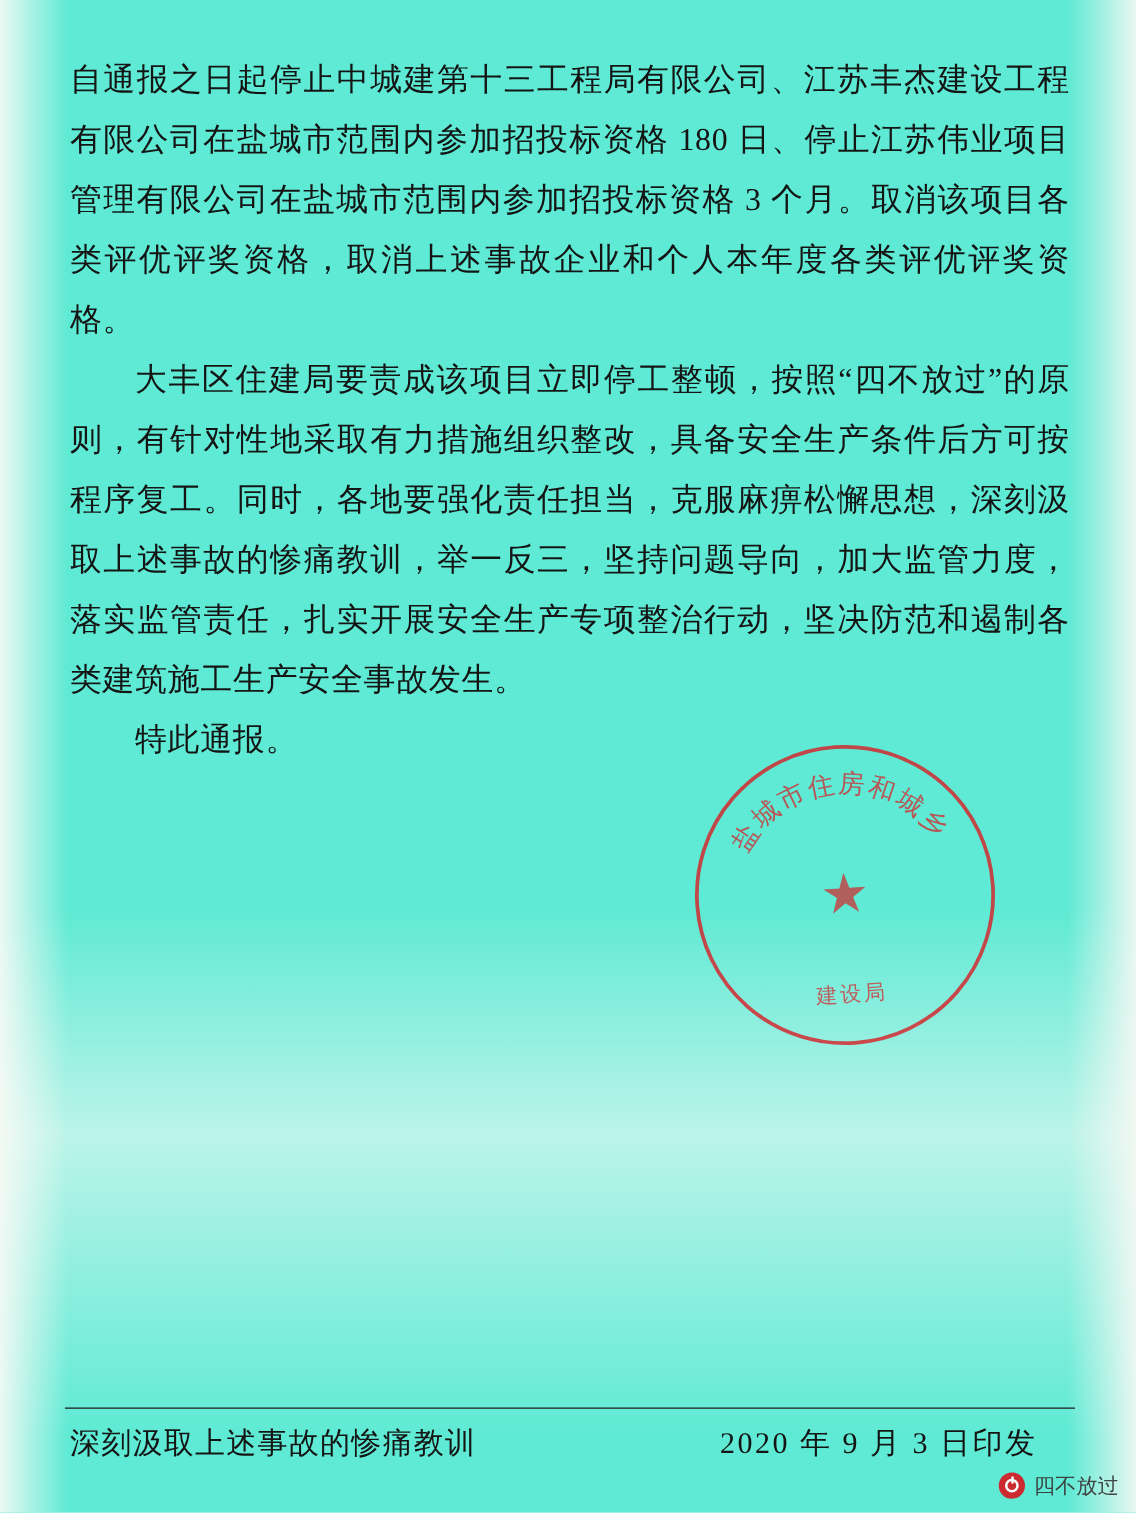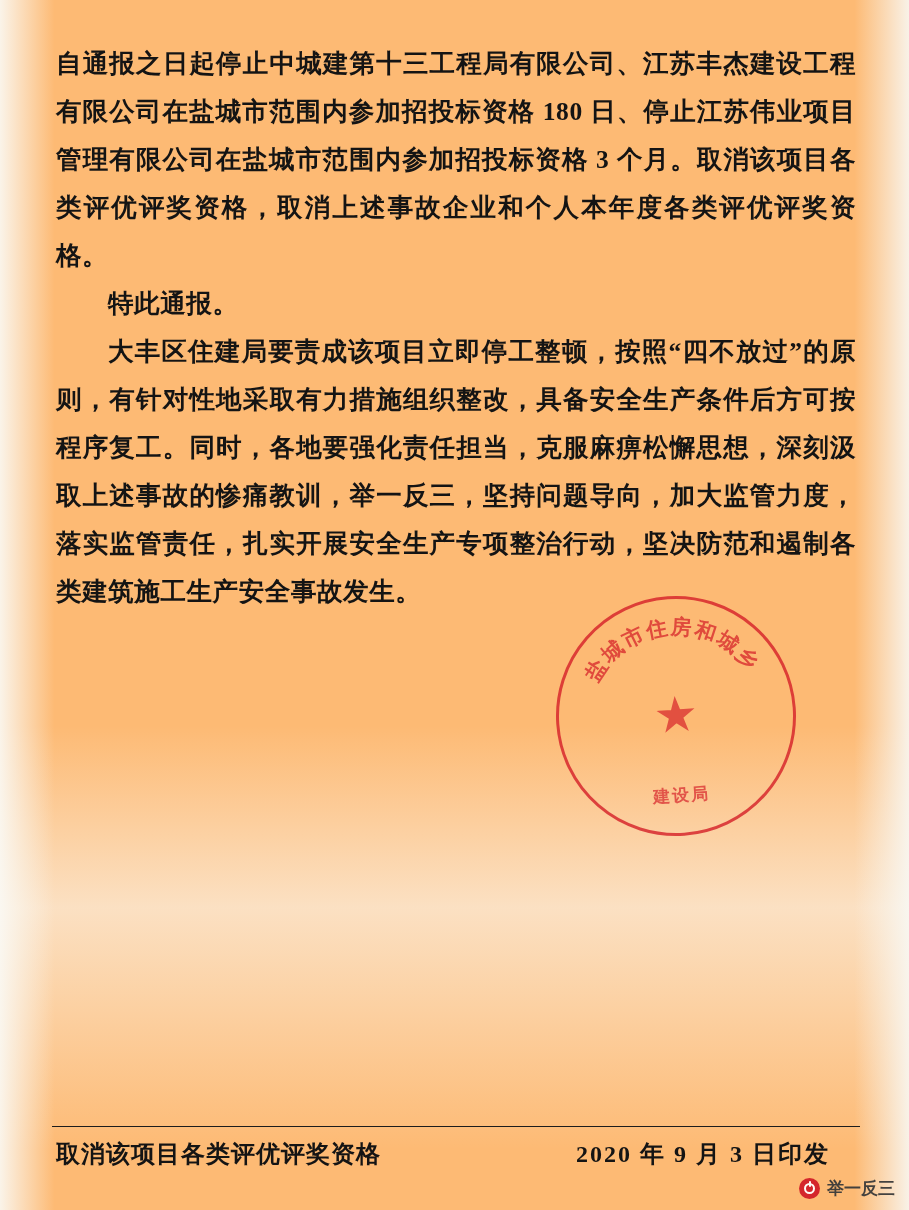--- a/index.html
+++ b/index.html
@@ -11,22 +11,21 @@
     height: 1210px;
     background: #ffffff;
     font-family: "Liberation Serif", "DejaVu Serif", serif;
     color: #1a1a1a;
     position: relative;
     overflow: hidden;
   }
   .page {
     position: absolute;
     inset: 0;
-    background: #fdba74;
-    font-weight: bold;
+    background: #5eead4;
   }
   
   .scan-tint {
     position: absolute;
     inset: 0;
     background:
       linear-gradient(90deg, rgba(250,250,246,0.9) 0%, rgba(255,255,255,0) 6%, rgba(255,255,255,0) 94%, rgba(248,248,244,0.9) 100%),
       linear-gradient(180deg, rgba(255,255,255,0) 60%, rgba(250,250,247,0.6) 75%, rgba(255,255,255,0) 95%);
     pointer-events: none;
   }
@@ -186,22 +185,22 @@
 </style>
 </head>
 <body>
 
 <div class="page">
 
   <div class="scan-tint"></div>
 
   <div class="body-text">
     <p class="para">自通报之日起停止中城建第十三工程局有限公司、江苏丰杰建设工程有限公司在盐城市范围内参加招投标资格 180 日、停止江苏伟业项目管理有限公司在盐城市范围内参加招投标资格 3 个月。取消该项目各类评优评奖资格，取消上述事故企业和个人本年度各类评优评奖资格。</p>
+    <p class="para indent">大丰区住建局要责成该项目立即停工整顿，按照“四不放过”的原则，有针对性地采取有力措施组织整改，具备安全生产条件后方可按程序复工。同时，各地要强化责任担当，克服麻痹松懈思想，深刻汲取上述事故的惨痛教训，举一反三，坚持问题导向，加大监管力度，落实监管责任，扎实开展安全生产专项整治行动，坚决防范和遏制各类建筑施工生产安全事故发生。</p>
     <p class="para indent">特此通报。</p>
-    <p class="para indent">大丰区住建局要责成该项目立即停工整顿，按照“四不放过”的原则，有针对性地采取有力措施组织整改，具备安全生产条件后方可按程序复工。同时，各地要强化责任担当，克服麻痹松懈思想，深刻汲取上述事故的惨痛教训，举一反三，坚持问题导向，加大监管力度，落实监管责任，扎实开展安全生产专项整治行动，坚决防范和遏制各类建筑施工生产安全事故发生。</p>
   </div>
 
   <div class="seal">
     <div class="seal-inner"></div>
     <svg class="seal-arc-text" viewBox="0 0 234 234">
       <defs>
         <path id="arcTop" d="M 28 124 A 89 89 0 0 1 206 124"></path>
       </defs>
       <text text-anchor="middle">
         <textPath href="#arcTop" startOffset="50%">盐城市住房和城乡</textPath>
@@ -210,22 +209,22 @@
     <div class="seal-star">★</div>
     <div class="seal-bottom-text">建设局</div>
   </div>
 
   <div class="signature-block">
   </div>
 
   <div class="footer-rule"></div>
 
   <div class="footer-row">
-    <div class="footer-left">取消该项目各类评优评奖资格</div>
+    <div class="footer-left">深刻汲取上述事故的惨痛教训</div>
     <div class="footer-right">2020 年 9 月 3 日印发</div>
   </div>
 
   <div class="watermark">
     <span class="wm-badge"></span>
-    <span>举一反三</span>
+    <span>四不放过</span>
   </div>
 
 </div>
 
 </body></html>

